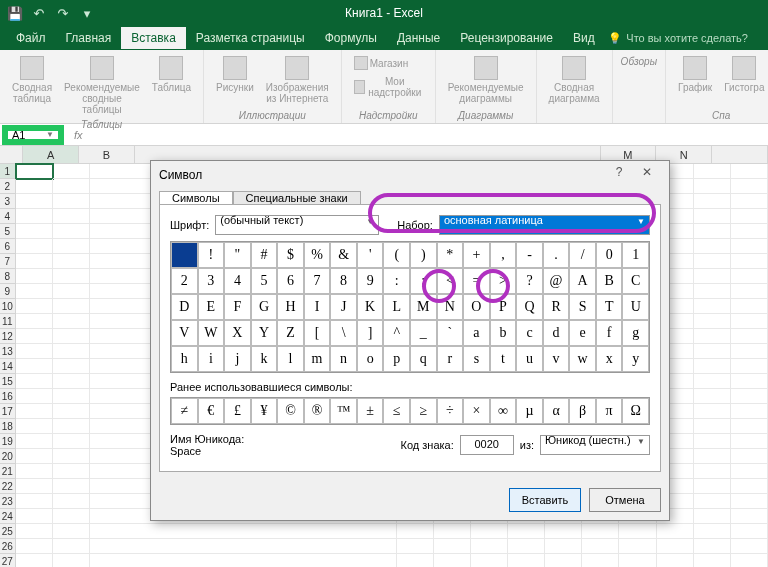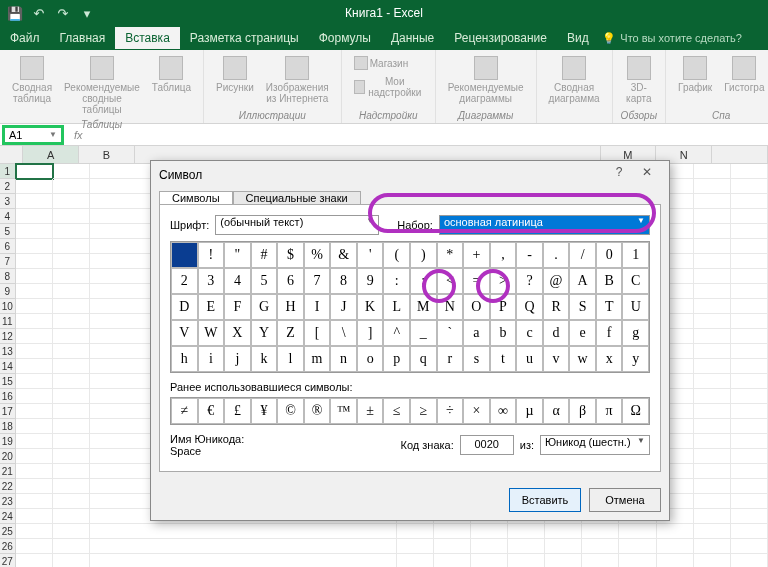--- a/index.html
+++ b/index.html
@@ -5,39 +5,39 @@
   * { box-sizing: border-box; margin: 0; padding: 0; }
   body { font-family: "Segoe UI", Tahoma, sans-serif; font-size: 11px; background: #fff; overflow: hidden; width: 768px; height: 567px; position: relative; }
 
   
   .titlebar { height: 26px; background: #0a6332; color: #fff; display: flex; align-items: center; padding: 0 4px; }
   .titlebar .qat { display: flex; gap: 2px; align-items: center; }
   .qat-btn { width: 22px; height: 22px; display: flex; align-items: center; justify-content: center; color: #cde8d6; font-size: 13px; }
   .titlebar .title { position: absolute; left: 50%; transform: translateX(-50%); font-size: 12px; color: #fff; }
 
   
-  .menubar { height: 24px; background: #0a6332; display: flex; align-items: center; gap: 0; color: #d9ecd9; }
+  .menubar { height: 24px; background: #0a6332; display: flex; align-items: center; padding-left: 6px; gap: 0; color: #d9ecd9; }
   .tab { padding: 4px 10px; font-size: 12px; cursor: pointer; }
   .tab.active { background: #f3f3f3; color: #0a6332; }
   .tell-me { margin-left: 4px; display: flex; align-items: center; gap: 4px; color: #b8dcc3; }
 
   
   .ribbon { height: 74px; background: #f3f3f3; border-bottom: 1px solid #d4d4d4; display: flex; }
   .rgroup { display: flex; flex-direction: column; align-items: center; padding: 4px 8px 2px; border-right: 1px solid #e1e1e1; }
   .rgroup-items { display: flex; gap: 4px; align-items: flex-start; flex: 1; }
   .rbtn { display: flex; flex-direction: column; align-items: center; gap: 2px; padding: 2px 4px; cursor: pointer; color: #9a9a9a; font-size: 10px; text-align: center; line-height: 1.1; }
   .rbtn .icon { width: 24px; height: 24px; background: #d8d8d8; border: 1px solid #b8b8b8; }
   .rgroup-label { font-size: 10px; color: #888; margin-top: 2px; font-style: italic; }
   .rbtn.small { flex-direction: row; font-size: 10px; }
   .rbtn.small .icon { width: 14px; height: 14px; }
   .stacked { display:flex; flex-direction: column; gap:2px; }
 
   
   .fbar { height: 22px; display: flex; align-items: center; border-bottom: 1px solid #d4d4d4; background: #fff; }
-  .namebox { width: 62px; height: 20px; border: 3px solid #22c55e; margin: 0 2px; padding: 2px 4px; font-size: 11px; display: flex; align-items: center; }
+  .namebox { width: 62px; height: 20px; border: 6px solid #22c55e; margin: 0 2px; padding: 2px 4px; font-size: 11px; display: flex; align-items: center; }
   .namebox .dd { margin-left: auto; color: #777; font-size: 8px; }
   .fx { padding: 0 8px; color: #888; font-style: italic; }
 
   
   .grid { position: relative; height: 421px; overflow: hidden; }
   .colhdrs { display: flex; height: 18px; }
   .corner { width: 24px; height: 18px; background: #f0f0f0; border-right: 1px solid #d4d4d4; border-bottom: 1px solid #d4d4d4; }
   .colh { width: 58px; height: 18px; background: #f0f0f0; border-right: 1px solid #d4d4d4; border-bottom: 1px solid #d4d4d4; text-align: center; font-size: 11px; color: #333; line-height: 18px; }
   .rows { }
   .row { display: flex; height: 15px; }
@@ -50,21 +50,21 @@
   .dialog { position: absolute; left: 150px; top: 160px; width: 520px; background: #f0f0f0; border: 1px solid #888; box-shadow: 3px 3px 10px rgba(0,0,0,0.3); }
   .dlg-title { height: 28px; display: flex; align-items: center; padding: 0 8px; font-size: 12px; }
   .dlg-title .spacer { flex: 1; }
   .dlg-title .wbtn { width: 28px; height: 20px; text-align: center; font-size: 12px; color: #555; }
   .dlg-tabs { display: flex; padding: 0 8px; margin-top: 2px; }
   .dlg-tab { padding: 0 12px; border: 1px solid #aaa; background: #fff; font-size: 11px; border-bottom: none; position: relative; }
   .dlg-tab.inactive { background: #e8e8e8;}
   .dlg-body { background: #fff; margin: 0 8px 8px; border: 1px solid #aaa; padding: 10px; }
   .formrow { display: flex; align-items: center; gap: 6px; margin-bottom: 6px; font-size: 11px; }
   .formrow label { text-decoration-style: dotted; }
-  .combo { flex: 1; height: 20px; border: 1px solid #999; background: #fff; padding: 0 4px; display: flex; align-items: flex-start; font-size: 11px; }
+  .combo { flex: 1; height: 20px; border: 1px solid #999; background: #fff; padding: 8px 4px; display: flex; align-items: flex-end; font-size: 11px; }
   .combo .dd { margin-left: auto; font-size: 8px; color: #555; }
   .combo.sel { background: #0078d7; color: #fff; }
 
   .highlight-oval { border: 4px solid #b030c0; border-radius: 24px; position: absolute; pointer-events: none; }
 
   .chargrid { display: grid; grid-template-columns: repeat(16, 1fr); border: 1px solid #999; margin: 4px 0 8px; }
   .ch { border: 0.5px solid #bbb; height: 26px; display: flex; align-items: center; justify-content: center; font-size: 14px; font-family: "Times New Roman", serif; background: #fff; cursor: pointer; }
   .ch.sel { background: #0a3d91; color: #fff; }
 
   .section-label { font-size: 11px; margin: 4px 0; }
@@ -167,26 +167,20 @@
   <div class="rgroup">
     <div class="rgroup-items">
       <div class="rbtn">
           <div class="icon"></div>
           <span>Сводная диаграмма</span>
         </div>
     </div>
     <div class="rgroup-label"></div>
   </div>
   <div class="rgroup">
-    <div class="rgroup-items">
-      <div class="rbtn">
-          <div class="icon"></div>
-          <span>3D-карта</span>
-        </div>
-    </div>
     <div class="rgroup-label">Обзоры</div>
   </div>
   <div class="rgroup" style="border-right:none;">
     <div class="rgroup-items">
       <div class="rbtn">
           <div class="icon"></div>
           <span>График</span>
         </div>
       <div class="rbtn">
           <div class="icon"></div>

